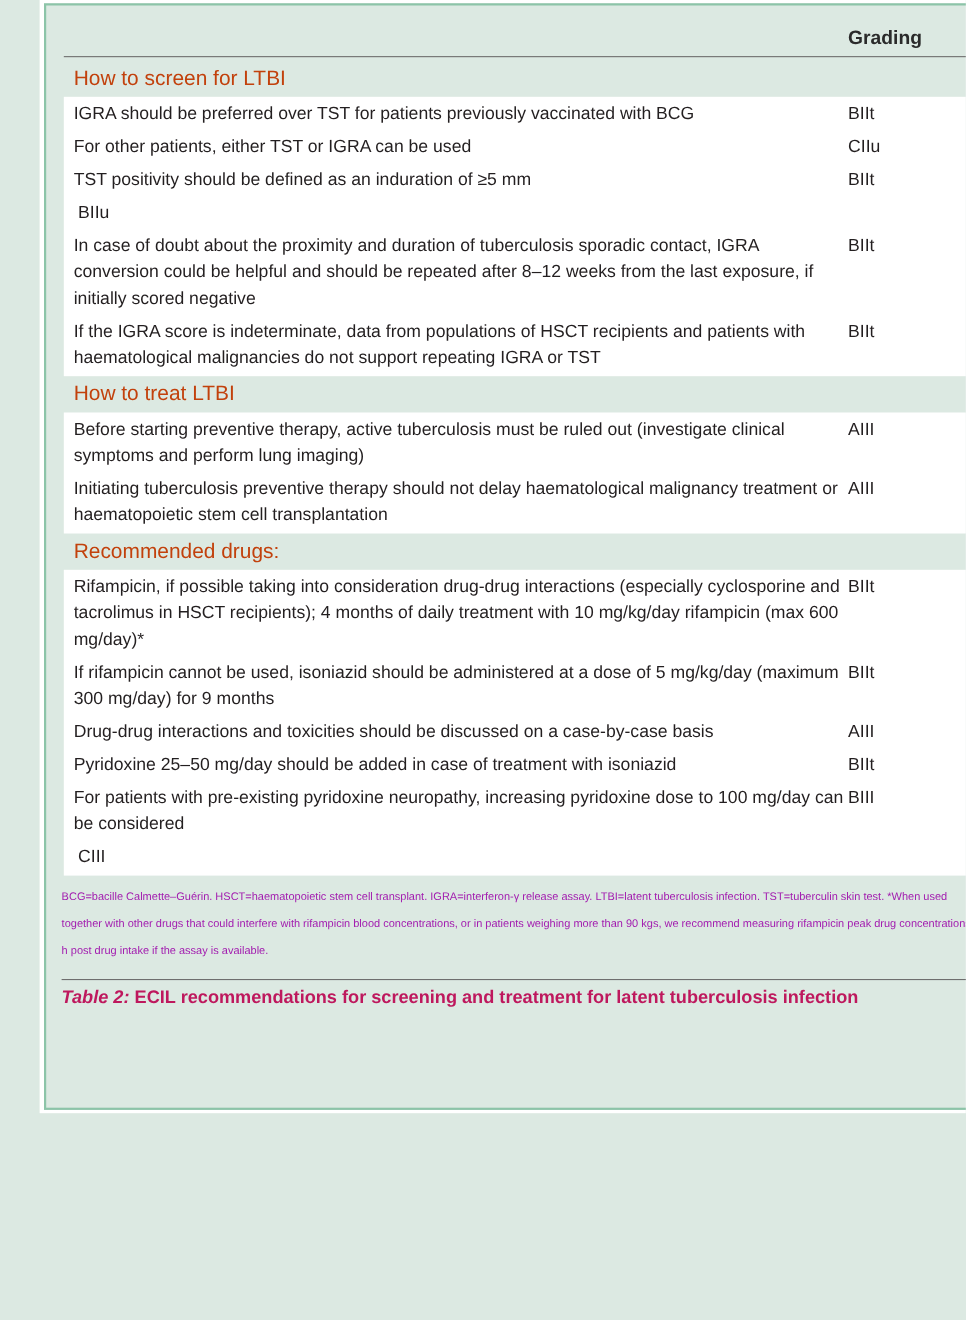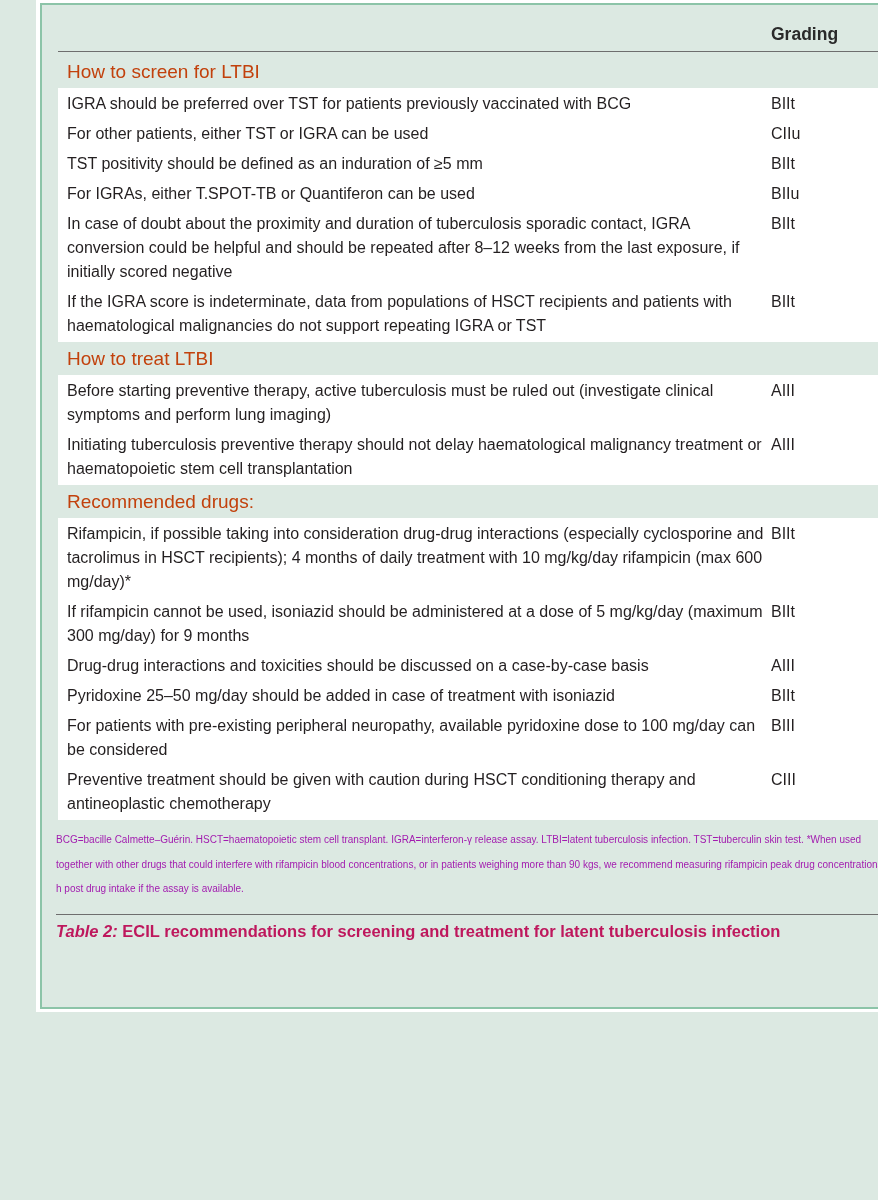--- a/index.html
+++ b/index.html
@@ -127,21 +127,20 @@
         </div>
         <div class="row">
           <span class="text">For other patients, either TST or IGRA can be used</span>
           <span class="grade">CIIu</span>
         </div>
         <div class="row">
           <span class="text">TST positivity should be defined as an induration of ≥5 mm</span>
           <span class="grade">BIIt</span>
         </div>
         <div class="row">
-          <span class="text">For IGRAs, either T.SPOT-TB or Quantiferon can be used</span>
           <span class="grade">BIIu</span>
         </div>
         <div class="row">
           <span class="text">In case of doubt about the proximity and duration of tuberculosis sporadic contact, IGRA conversion could be helpful and should be repeated after 8–12 weeks from the last exposure, if initially scored negative</span>
           <span class="grade">BIIt</span>
         </div>
         <div class="row">
           <span class="text">If the IGRA score is indeterminate, data from populations of HSCT recipients and patients with haematological malignancies do not support repeating IGRA or TST</span>
           <span class="grade">BIIt</span>
         </div>
@@ -171,25 +170,24 @@
         </div>
         <div class="row">
           <span class="text">Drug-drug interactions and toxicities should be discussed on a case-by-case basis</span>
           <span class="grade">AIII</span>
         </div>
         <div class="row">
           <span class="text">Pyridoxine 25–50 mg/day should be added in case of treatment with isoniazid</span>
           <span class="grade">BIIt</span>
         </div>
         <div class="row">
-          <span class="text">For patients with pre-existing peripheral neuropathy, available pyridoxine dose to 100 mg/day can be considered</span>
+          <span class="text">For patients with pre-existing pyridoxine neuropathy, increasing pyridoxine dose to 100 mg/day can be considered</span>
           <span class="grade">BIII</span>
         </div>
         <div class="row">
-          <span class="text">Preventive treatment should be given with caution during HSCT conditioning therapy and antineoplastic chemotherapy</span>
           <span class="grade">CIII</span>
         </div>
       </div>
 
       <div class="footnote">BCG=bacille Calmette–Guérin. HSCT=haematopoietic stem cell transplant. IGRA=interferon-γ release assay. LTBI=latent tuberculosis infection. TST=tuberculin skin test. *When used together with other drugs that could interfere with rifampicin blood concentrations, or in patients weighing more than 90 kgs, we recommend measuring rifampicin peak drug concentrations 2 h post drug intake if the assay is available.</div>
 
       <div class="caption-rule"></div>
       <div class="caption">
         <span class="caption-label">Table 2:</span><span> ECIL recommendations for screening and treatment for latent tuberculosis infection</span>
       </div>

